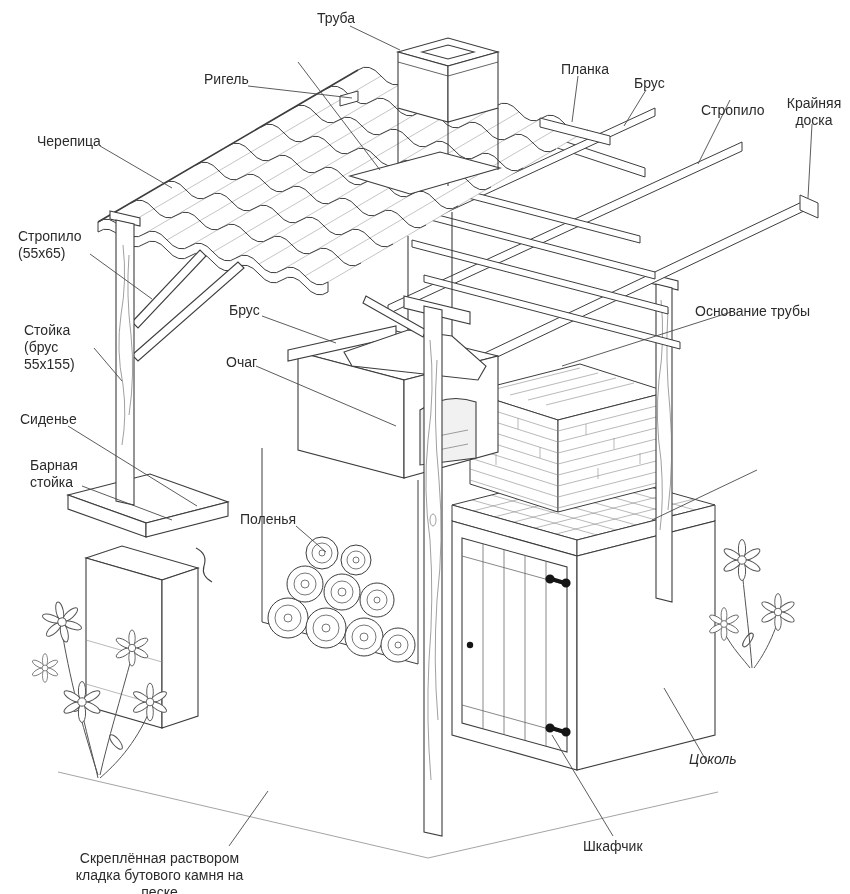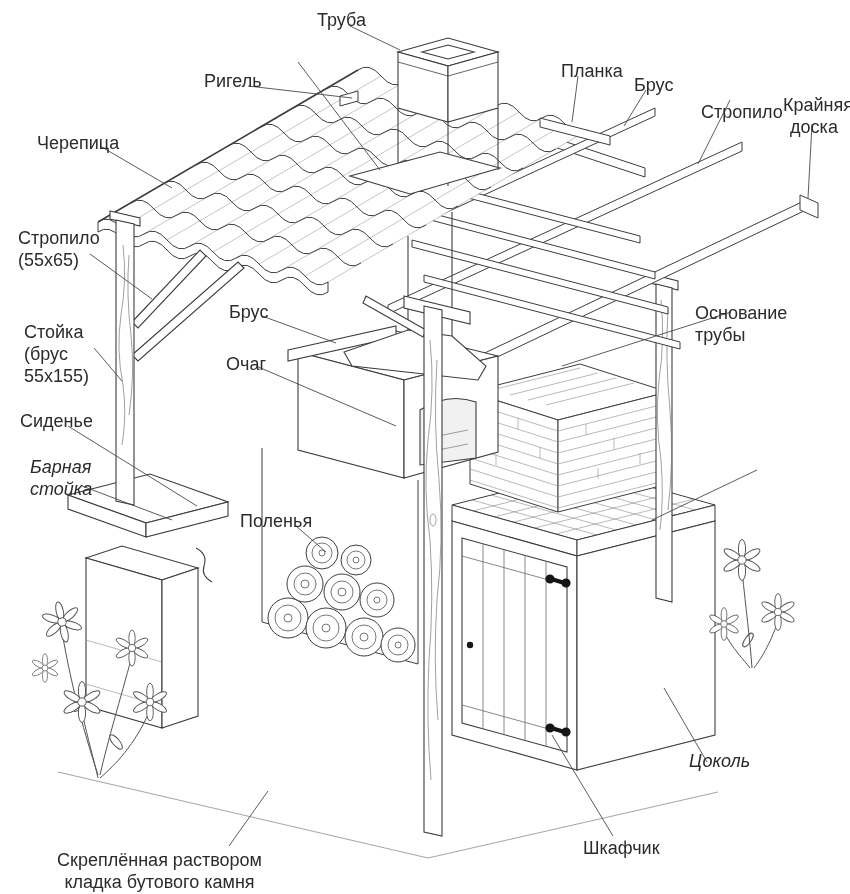--- a/index.html
+++ b/index.html
@@ -2,21 +2,21 @@
 <html><head>
 <meta charset="utf-8">
 <style>
   html,body{margin:0;padding:0;background:#ffffff;}
   .stage{
     position:relative;width:850px;height:894px;background:#ffffff;overflow:hidden;
     font-family:"Liberation Sans", sans-serif;
   }
   .stage svg{position:absolute;left:0;top:0;}
   .lbl{
-    position:absolute;font-size:18px;line-height:1.22;color:#2b2b2b;
+    position:absolute;font-size:14px;line-height:1.22;color:#2b2b2b;
     white-space:normal;
   }
 </style>
 </head>
 <body>
 
 <div class="stage">
 
 <svg width="850" height="894" viewBox="0 0 850 894">
   <defs>
@@ -327,19 +327,19 @@
 <div class="lbl" style="left:701px;top:102px;">Стропило</div>
 <div class="lbl" style="left:783px;top:95px;width:62px;text-align:center;">Крайняя доска</div>
 <div class="lbl" style="left:204px;top:71px;">Ригель</div>
 <div class="lbl" style="left:37px;top:133px;">Черепица</div>
 <div class="lbl" style="left:18px;top:228px;width:75px;">Стропило (55х65)</div>
 <div class="lbl" style="left:695px;top:303px;width:135px;">Основание трубы</div>
 <div class="lbl" style="left:24px;top:322px;width:82px;">Стойка (брус 55х155)</div>
 <div class="lbl" style="left:229px;top:302px;">Брус</div>
 <div class="lbl" style="left:226px;top:354px;">Очаг</div>
 <div class="lbl" style="left:20px;top:411px;">Сиденье</div>
-<div class="lbl" style="left:30px;top:457px;width:58px;font-style:italic;">Барная стойка</div>
+<div class="lbl" style="left:30px;top:457px;width:58px;">Барная стойка</div>
 <div class="lbl" style="left:240px;top:511px;">Поленья</div>
 <div class="lbl" style="left:689px;top:751px;font-style:italic;">Цоколь</div>
 <div class="lbl" style="left:583px;top:838px;">Шкафчик</div>
 <div class="lbl" style="left:57px;top:850px;width:205px;text-align:center;">Скреплённая раствором кладка бутового камня на песке</div>
 
 </div>
 
 </body></html>

